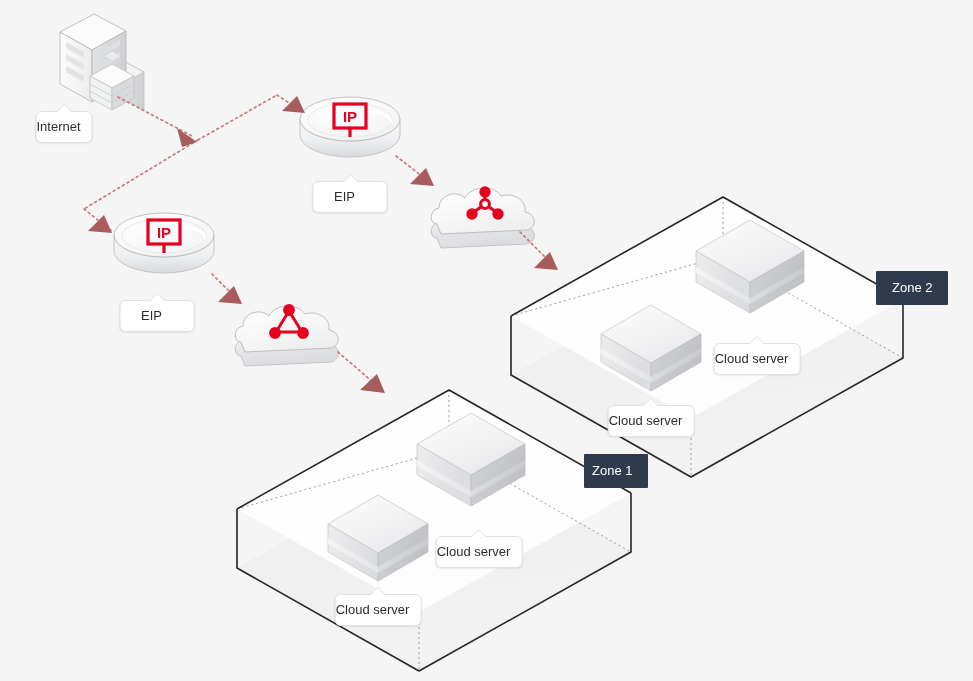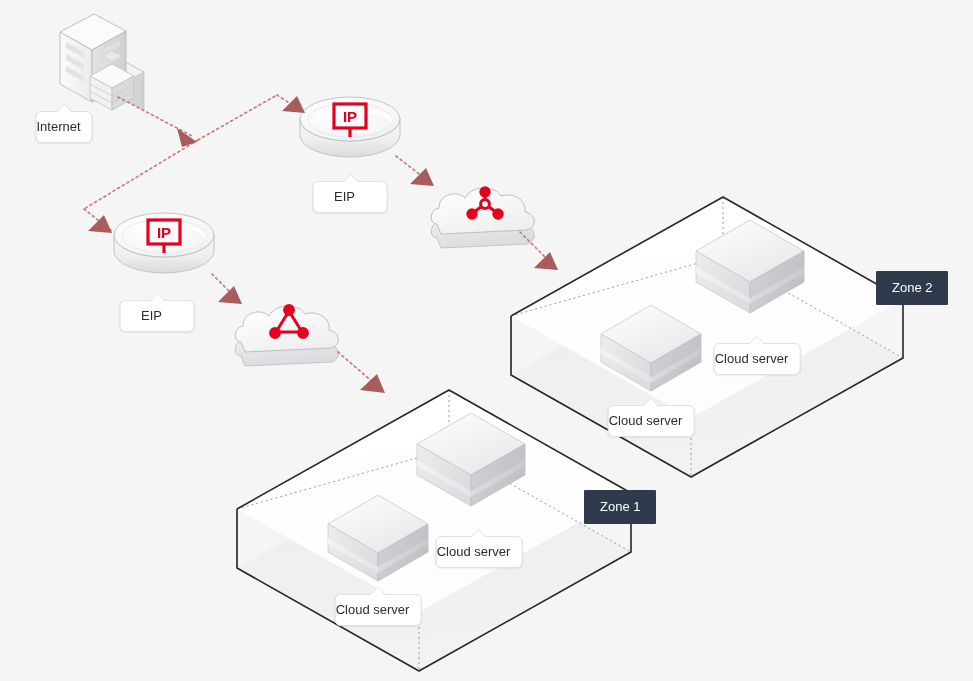--- a/index.html
+++ b/index.html
@@ -343,17 +343,17 @@
   <div class="node-label" style="left:479px; top:536px;">
     <span>Cloud server</span>
   </div>
   <div class="node-label" style="left:378px; top:594px;">
     <span>Cloud server</span>
   </div>
 
   <div class="zone-badge" style="left:876px; top:271px;">
     <span>Zone 2</span>
   </div>
-  <div class="zone-badge" style="left:584px; top:490px;">
+  <div class="zone-badge" style="left:584px; top:454px;padding-left:8px;">
     <span>Zone 1</span>
   </div>
 
 </div>
 
 </body></html>

